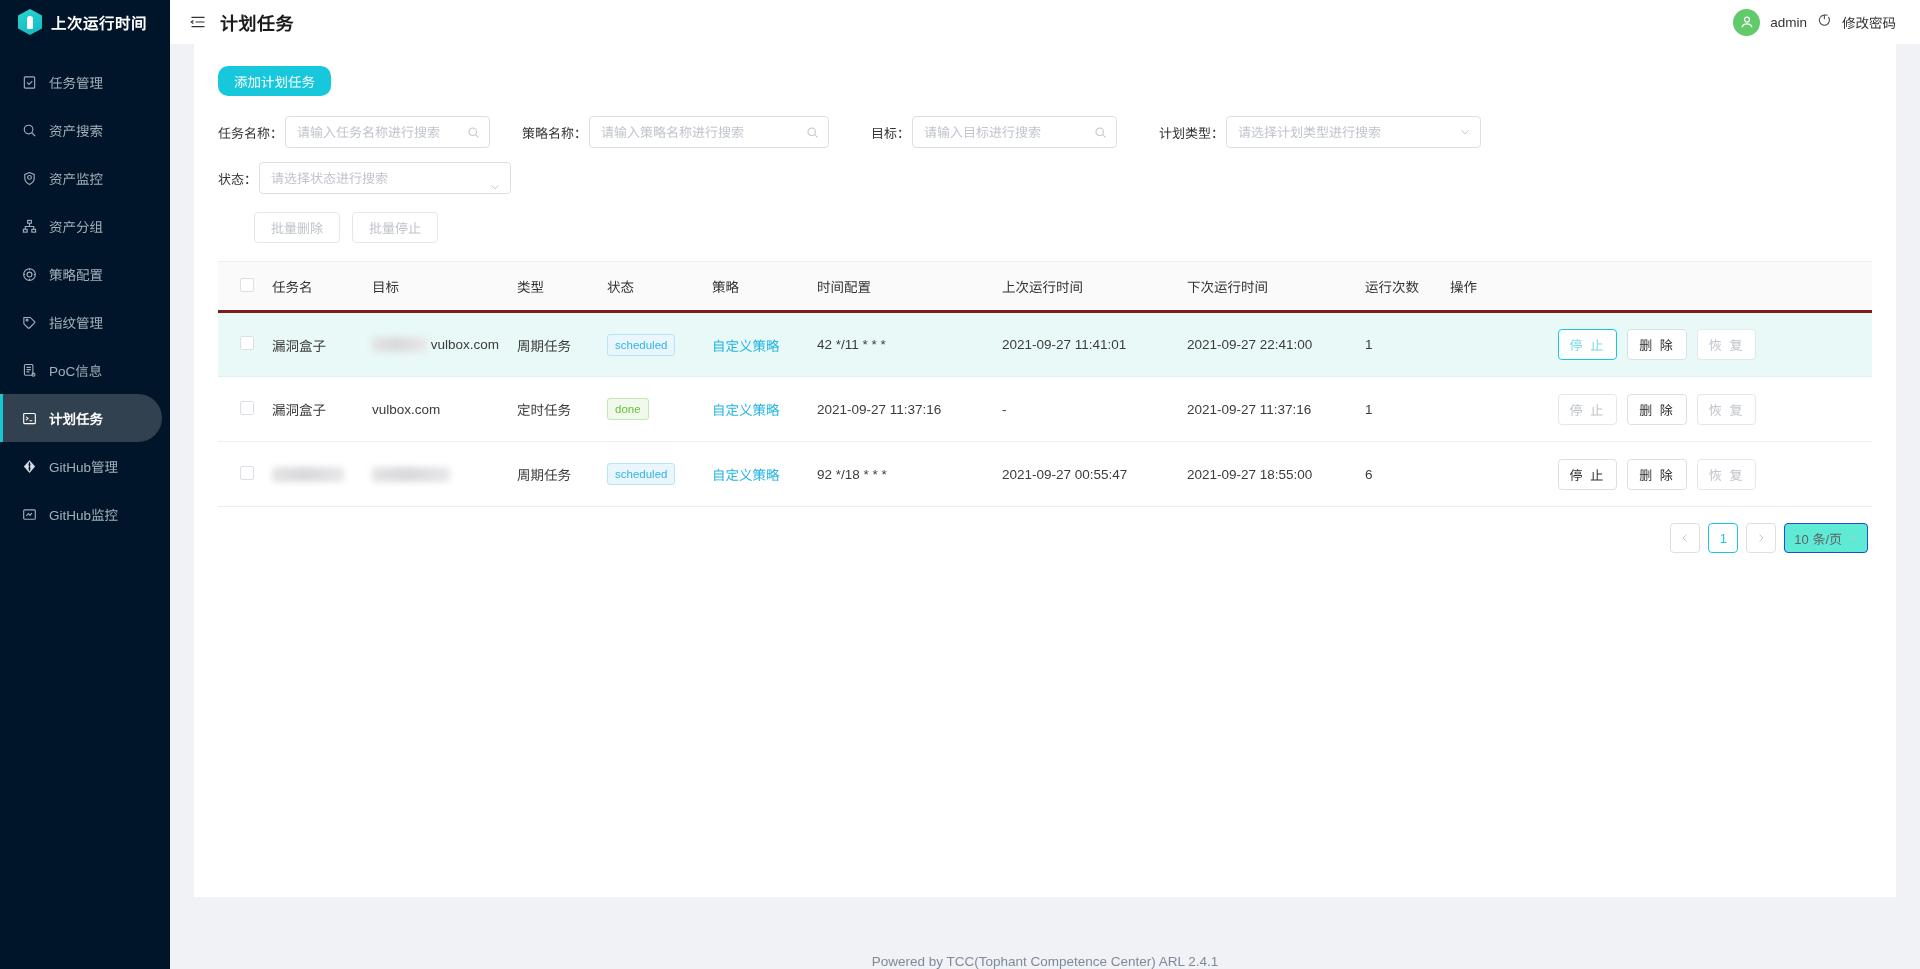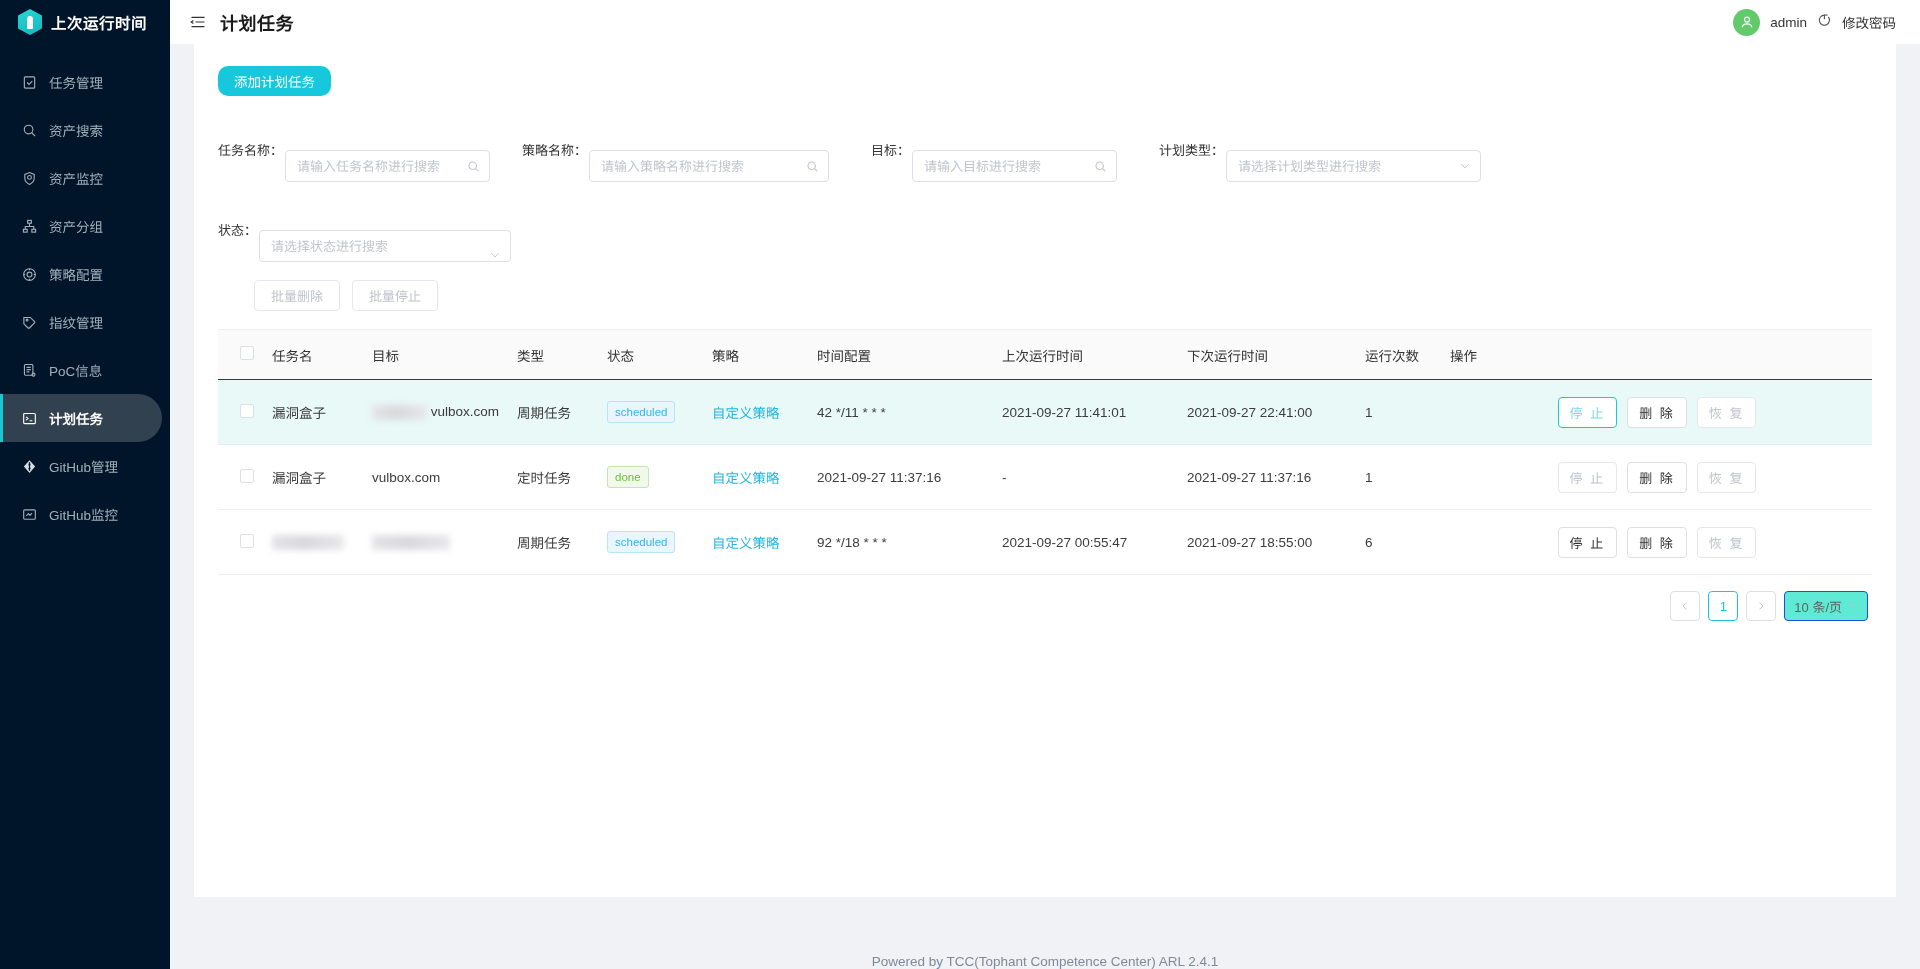--- a/index.html
+++ b/index.html
@@ -99,21 +99,21 @@
   .filters { margin-top: 20px; }
   .filter-row { display: flex; align-items: center; gap: 0; margin-bottom: 14px; }
   .filter-group { display: flex; align-items: center; }
   .filter-label {
     font-size: 13px; color: #333; white-space: nowrap;
     margin-right: 2px;
   }
   .inp {
     position: relative; display: flex; align-items: center;
     border: 1px solid #dcdfe6; border-radius: 4px;
-    height: 32px; background: #fff; margin-top: 34px;
+    height: 32px; background: #fff;
   }
   .inp input {
     border: none; outline: none; height: 30px;
     font-size: 13px; color: #606266; background: transparent;
     padding: 0 28px 0 11px; font-family: inherit; width: 100%;
   }
   .inp input::placeholder { color: #c0c4cc; }
   .inp .suffix { position: absolute; right: 9px; display: flex; align-items: center; pointer-events:none; }
   .w-task { width: 205px; }
   .w-target { width: 205px; }
@@ -133,21 +133,21 @@
   .btn-o.disabled {
     color: #c0c4cc; background: #ffffff; border-color: #e4e7ed;
     cursor: not-allowed;
   }
 
   
   .table { width: 100%; margin-top: 18px; border-collapse: collapse; }
   .table thead th {
     background: #fafafa; color: #333; font-size: 13.5px; font-weight: normal;
     text-align: left; height: 50px; padding: 0 8px;
-    border-top: 1px solid #ebeef5; border-bottom: 1px solid #7f1d1d;
+    border-top: 1px solid #ebeef5; border-bottom: 3px solid #7f1d1d;
     white-space: nowrap;
   }
   .table thead th:first-child { padding-left: 22px; }
   .table tbody td {
     height: 65px; padding: 0 8px; font-size: 13.5px; color: #3c3c3c;
     border-bottom: 1px solid #ebeef5; vertical-align: middle;
   }
   .table tbody td:first-child { padding-left: 22px; }
   tr.row-hl td { background: #e9f9f7; border-bottom: 1px solid #dff1ef; }
   .cbox {

